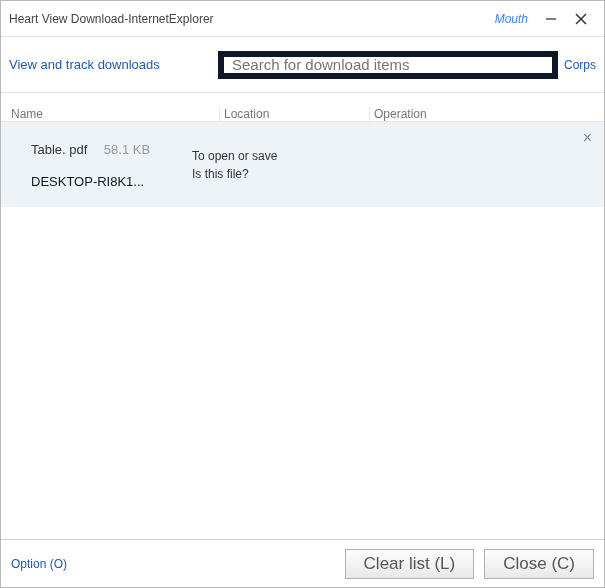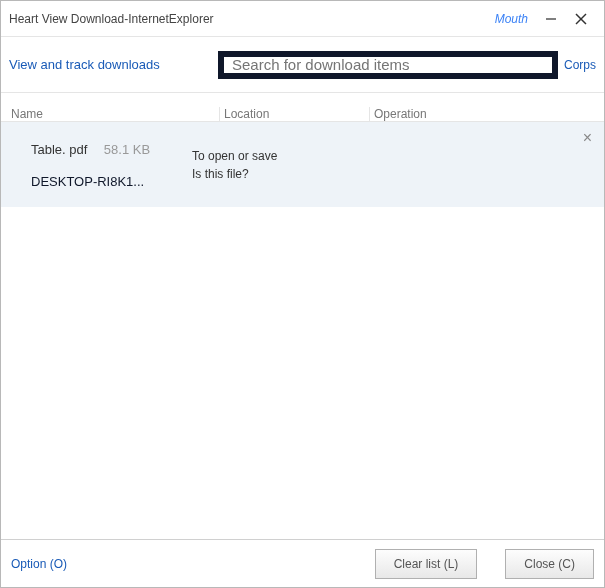--- a/index.html
+++ b/index.html
@@ -33,24 +33,24 @@
     .file-loc { font-size: 13px; color: #0f172a; margin-top: 16px; white-space: nowrap; overflow: hidden; text-overflow: ellipsis; }
     .prompt-block { width: 110px; font-size: 12px; color: #333; line-height: 1.5; }
     .actions { display: flex; gap: 6px; align-items: center; }
     .btn { height: 30px; border: 1px solid #b0b0b0; background: linear-gradient(#fdfdfd,#e8e8e8); font-size: 13px; color: #333; cursor: pointer; display: flex; align-items: center; justify-content: center; }
     .btn-open { width: 90px; }
     .btn-save-group { display: flex; }
     .btn-save { width: 80px; border-right: none; border-radius: 0; }
     .btn-save-dd { width: 22px; border-left: 1px solid #b0b0b0; }
     .btn-save-dd svg { width: 8px; height: 8px; }
     
-    .footer { height: 48px; border-top: 1px solid #d0d0d0; display: flex; align-items: center; padding: 0 10px; gap: 28px; }
+    .footer { height: 48px; border-top: 1px solid #d0d0d0; display: flex; align-items: center; padding: 0 10px; gap: 10px; }
     .footer .opt-link { font-size: 12px; color: #1a5bb7; cursor: pointer; }
     .footer .spacer { flex: 1; }
-    .footer-btn { height: 30px; padding: 0 18px; border: 1px solid #b0b0b0; background: linear-gradient(#fdfdfd,#e8e8e8); font-size: 12px; color: #555; cursor: pointer; }
+    .footer-btn { height: 30px; padding: 0 18px; border: 1px solid #b0b0b0; background: linear-gradient(#fdfdfd,#e8e8e8); font-size: 17px; color: #555; cursor: pointer; }
   </style>
 </head>
 <body>
 
 <div class="title-bar">
   <span class="title">Heart View Download-InternetExplorer</span>
   <span class="spacer"></span>
   <span class="label-right">Mouth</span>
   <div class="win-btn">
     <svg viewBox="0 0 12 12">

